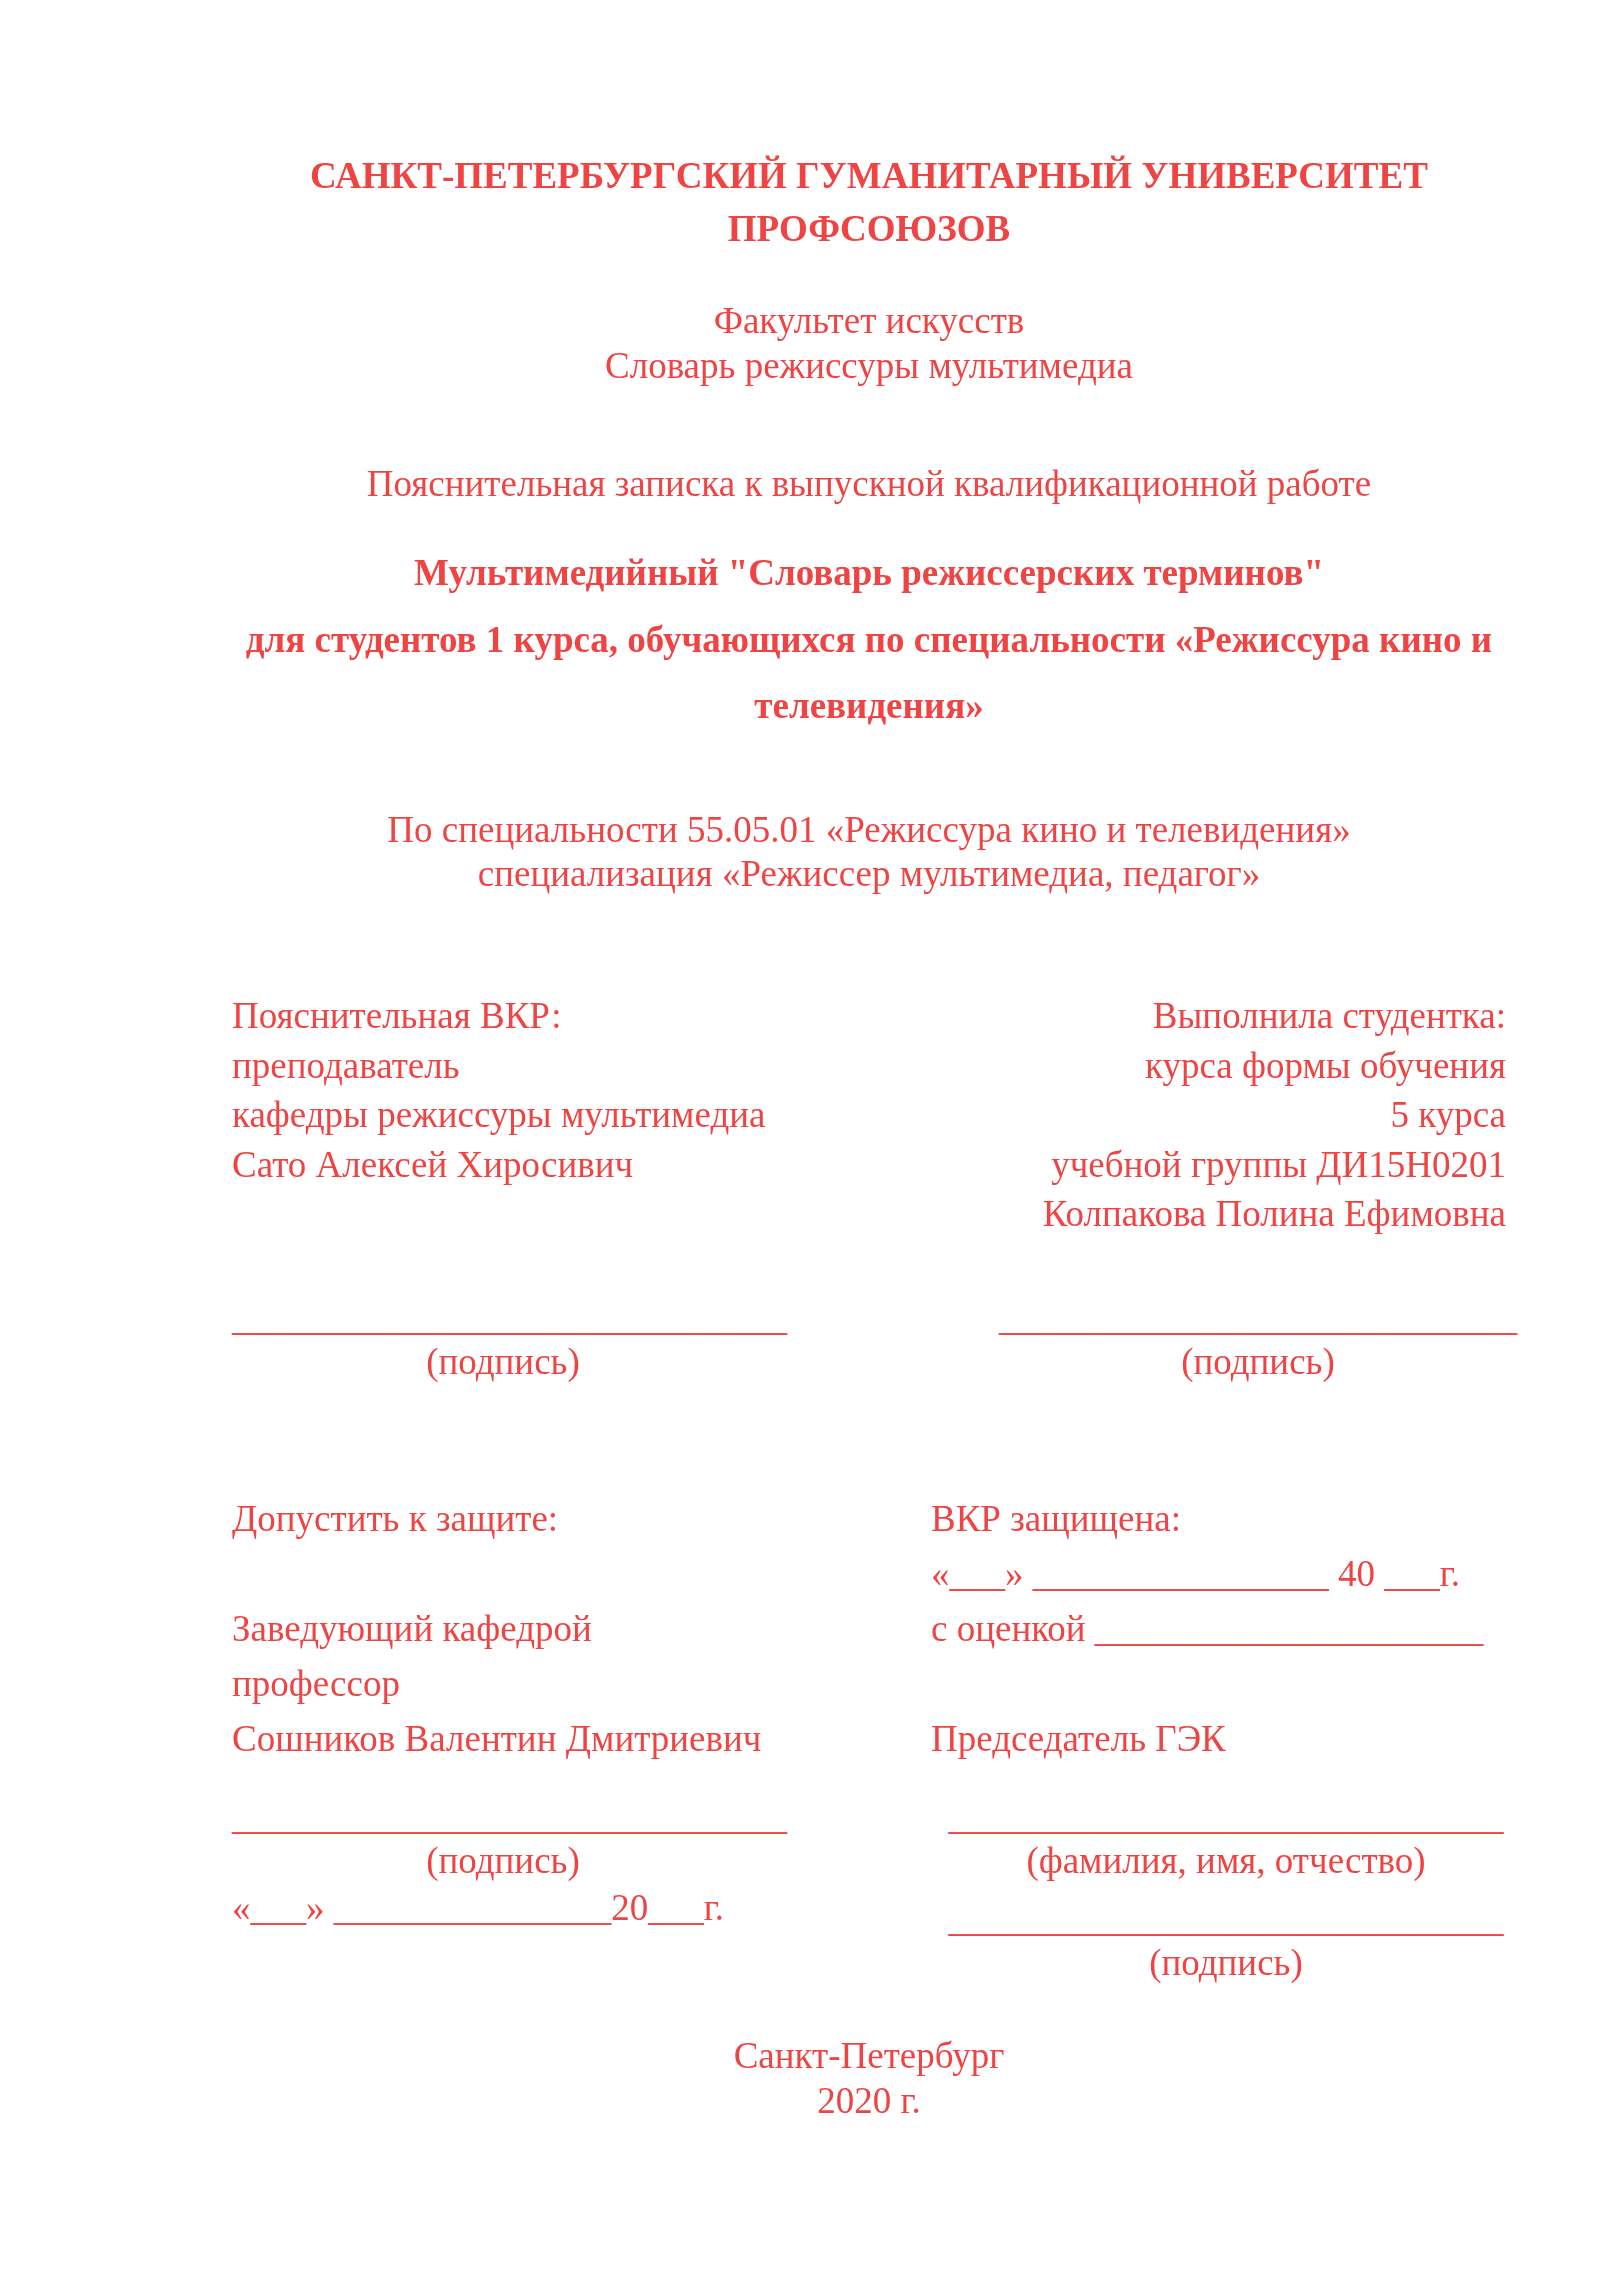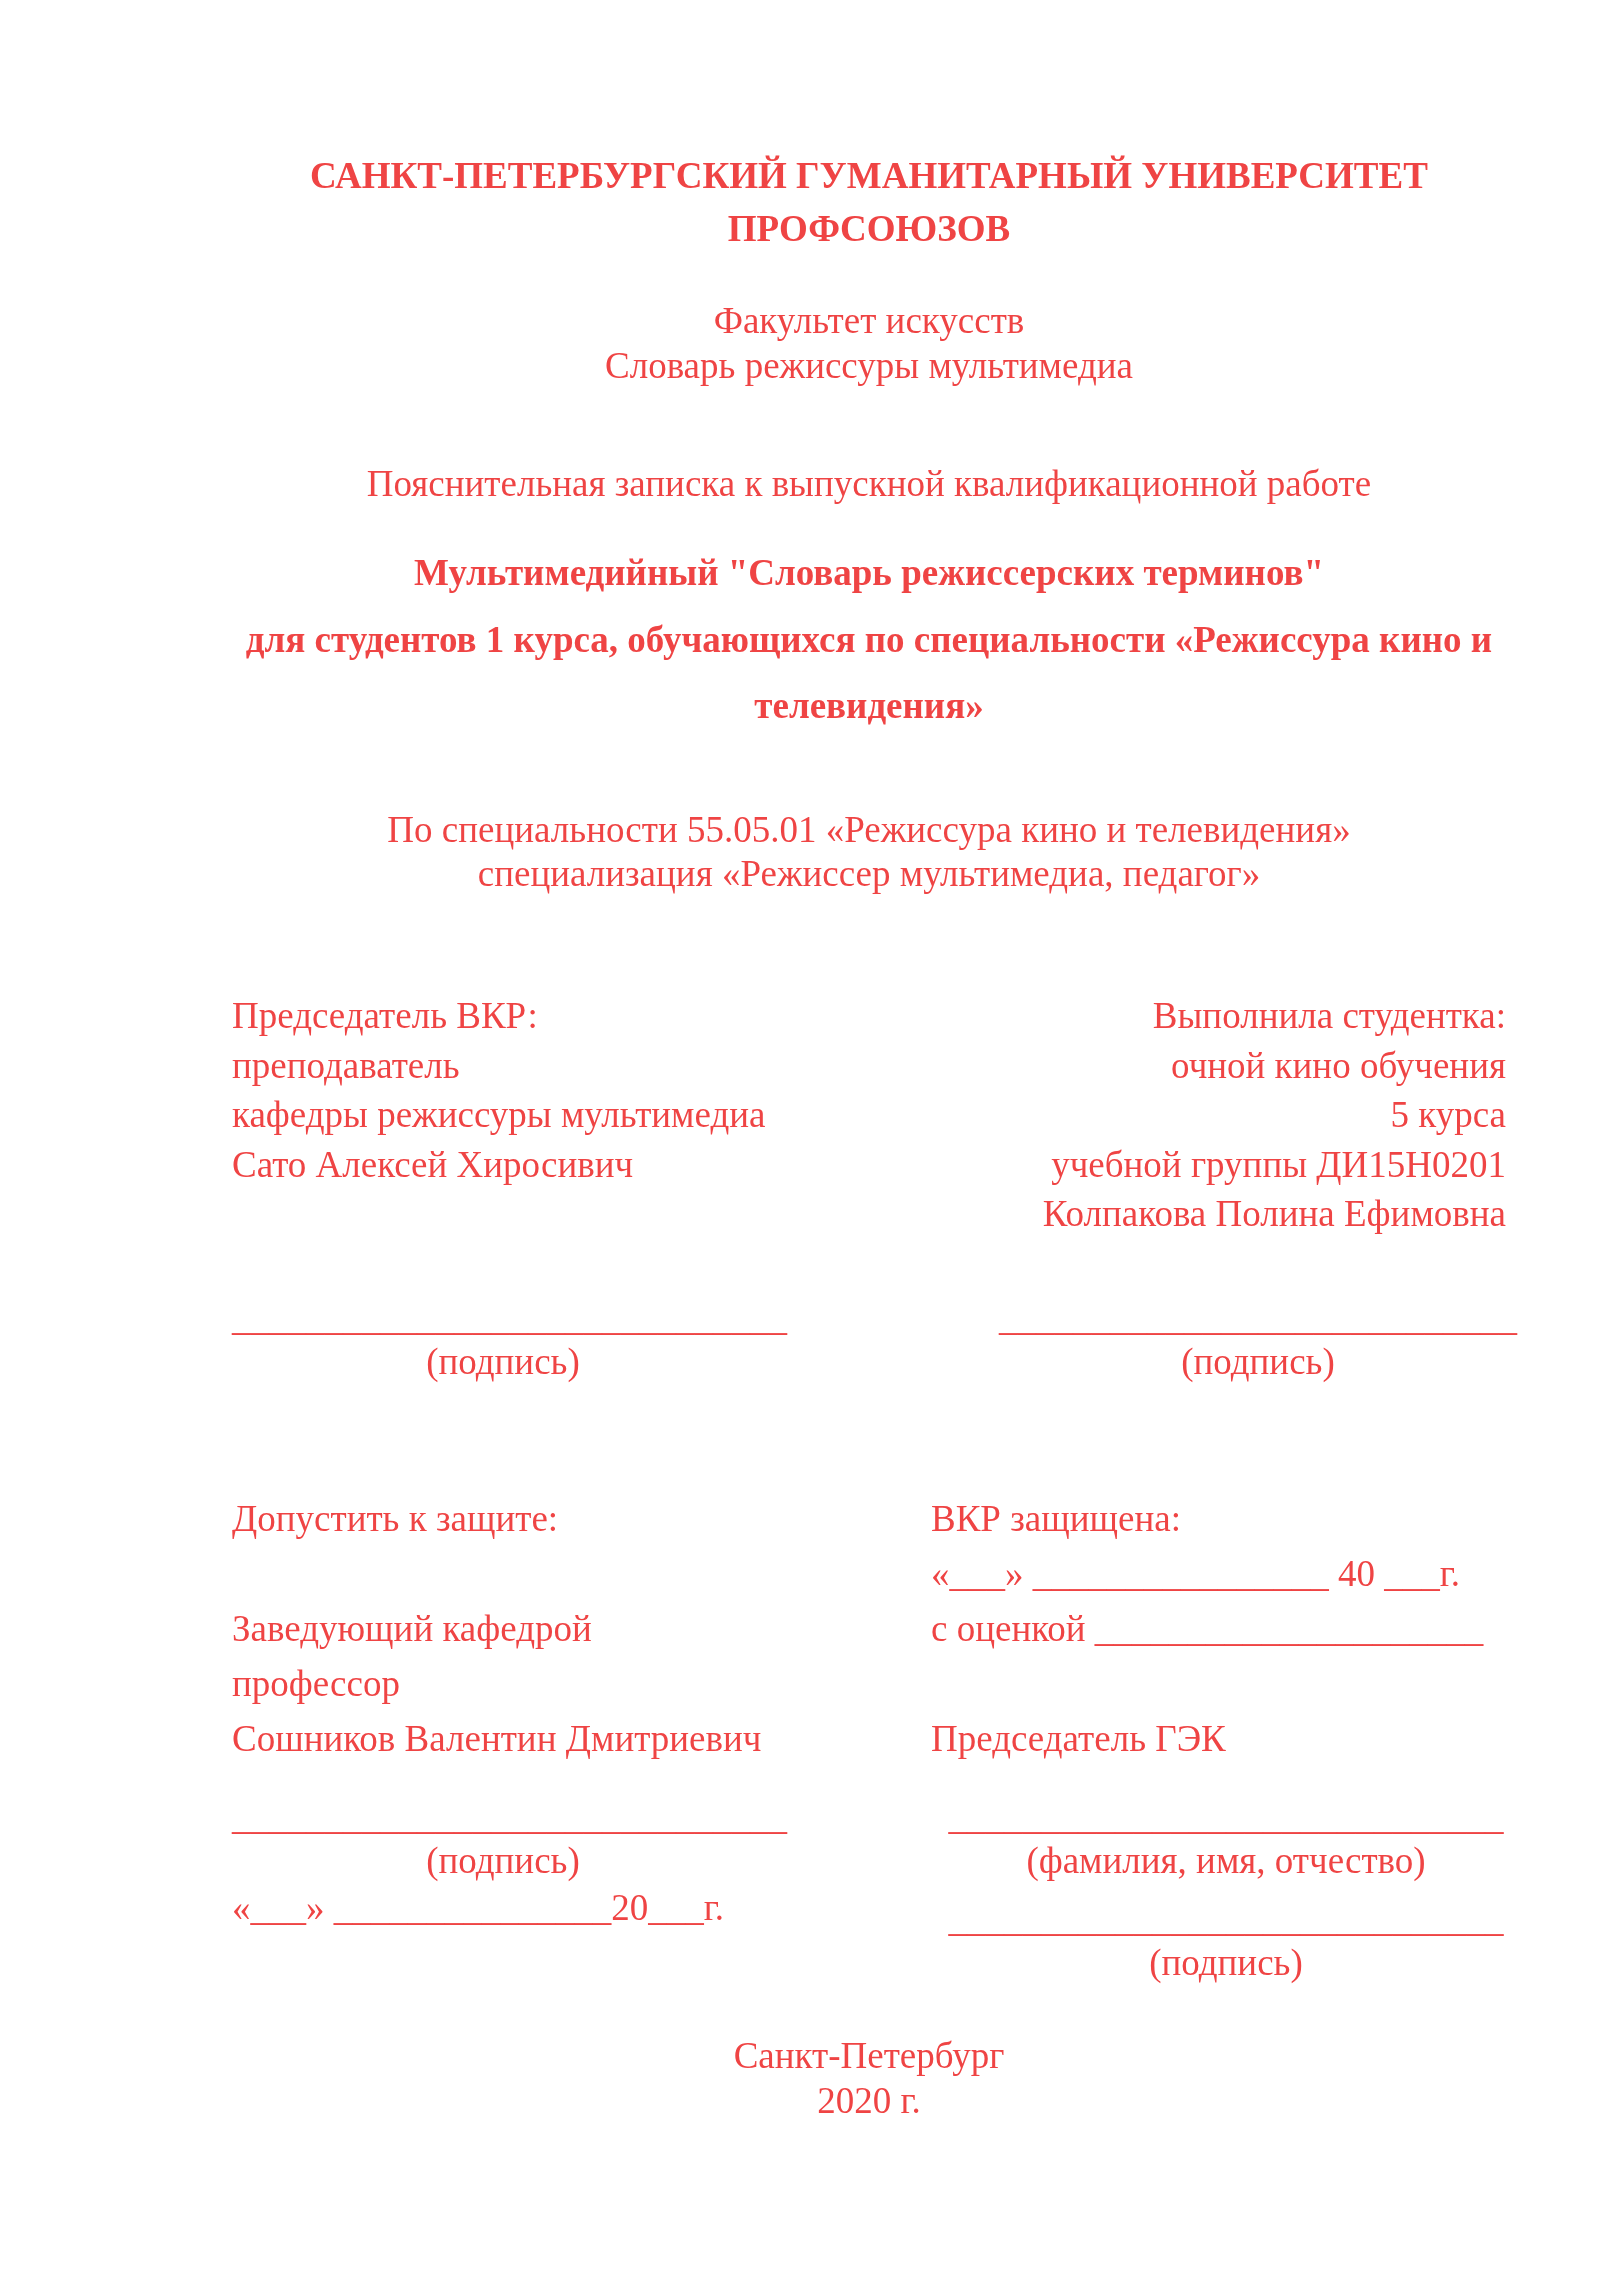--- a/index.html
+++ b/index.html
@@ -61,27 +61,27 @@
   <div class="row center" style="top:345px">Словарь режиссуры мультимедиа</div>
 
   <div class="row center" style="top:463px">Пояснительная записка к выпускной квалификационной работе</div>
   <div class="row center bold" style="top:552px">Мультимедийный "Словарь режиссерских терминов"</div>
   <div class="row center bold" style="top:619px">для студентов 1 курса, обучающихся по специальности «Режиссура кино и</div>
   <div class="row center bold" style="top:685px">телевидения»</div>
 
   <div class="row center" style="top:809px">По специальности 55.05.01 «Режиссура кино и телевидения»</div>
   <div class="row center" style="top:853px">специализация «Режиссер мультимедиа, педагог»</div>
 
-  <div class="row" style="top:995px; left:232px">Председатель ВКР:</div>
+  <div class="row" style="top:995px; left:232px">Пояснительная ВКР:</div>
   <div class="row" style="top:1045px; left:232px">преподаватель</div>
   <div class="row" style="top:1094px; left:232px">кафедры режиссуры мультимедиа</div>
   <div class="row" style="top:1144px; left:232px">Сато Алексей Хиросивич</div>
 
   <div class="row rightcol" style="top:995px">Выполнила студентка:</div>
-  <div class="row rightcol" style="top:1045px">очной кино обучения</div>
+  <div class="row rightcol" style="top:1045px">курса формы обучения</div>
   <div class="row rightcol" style="top:1094px">5 курса</div>
   <div class="row rightcol" style="top:1144px">учебной группы ДИ15Н0201</div>
   <div class="row rightcol" style="top:1193px">Колпакова Полина Ефимовна</div>
 
   <div class="row sigbox-l" style="top:1297px">______________________________</div>
   <div class="row sigbox-l" style="top:1341px">(подпись)</div>
   <div class="row sigbox-r1" style="top:1297px">____________________________</div>
   <div class="row sigbox-r1" style="top:1341px">(подпись)</div>
 
   <div class="row" style="top:1498px; left:232px">Допустить к защите:</div>

